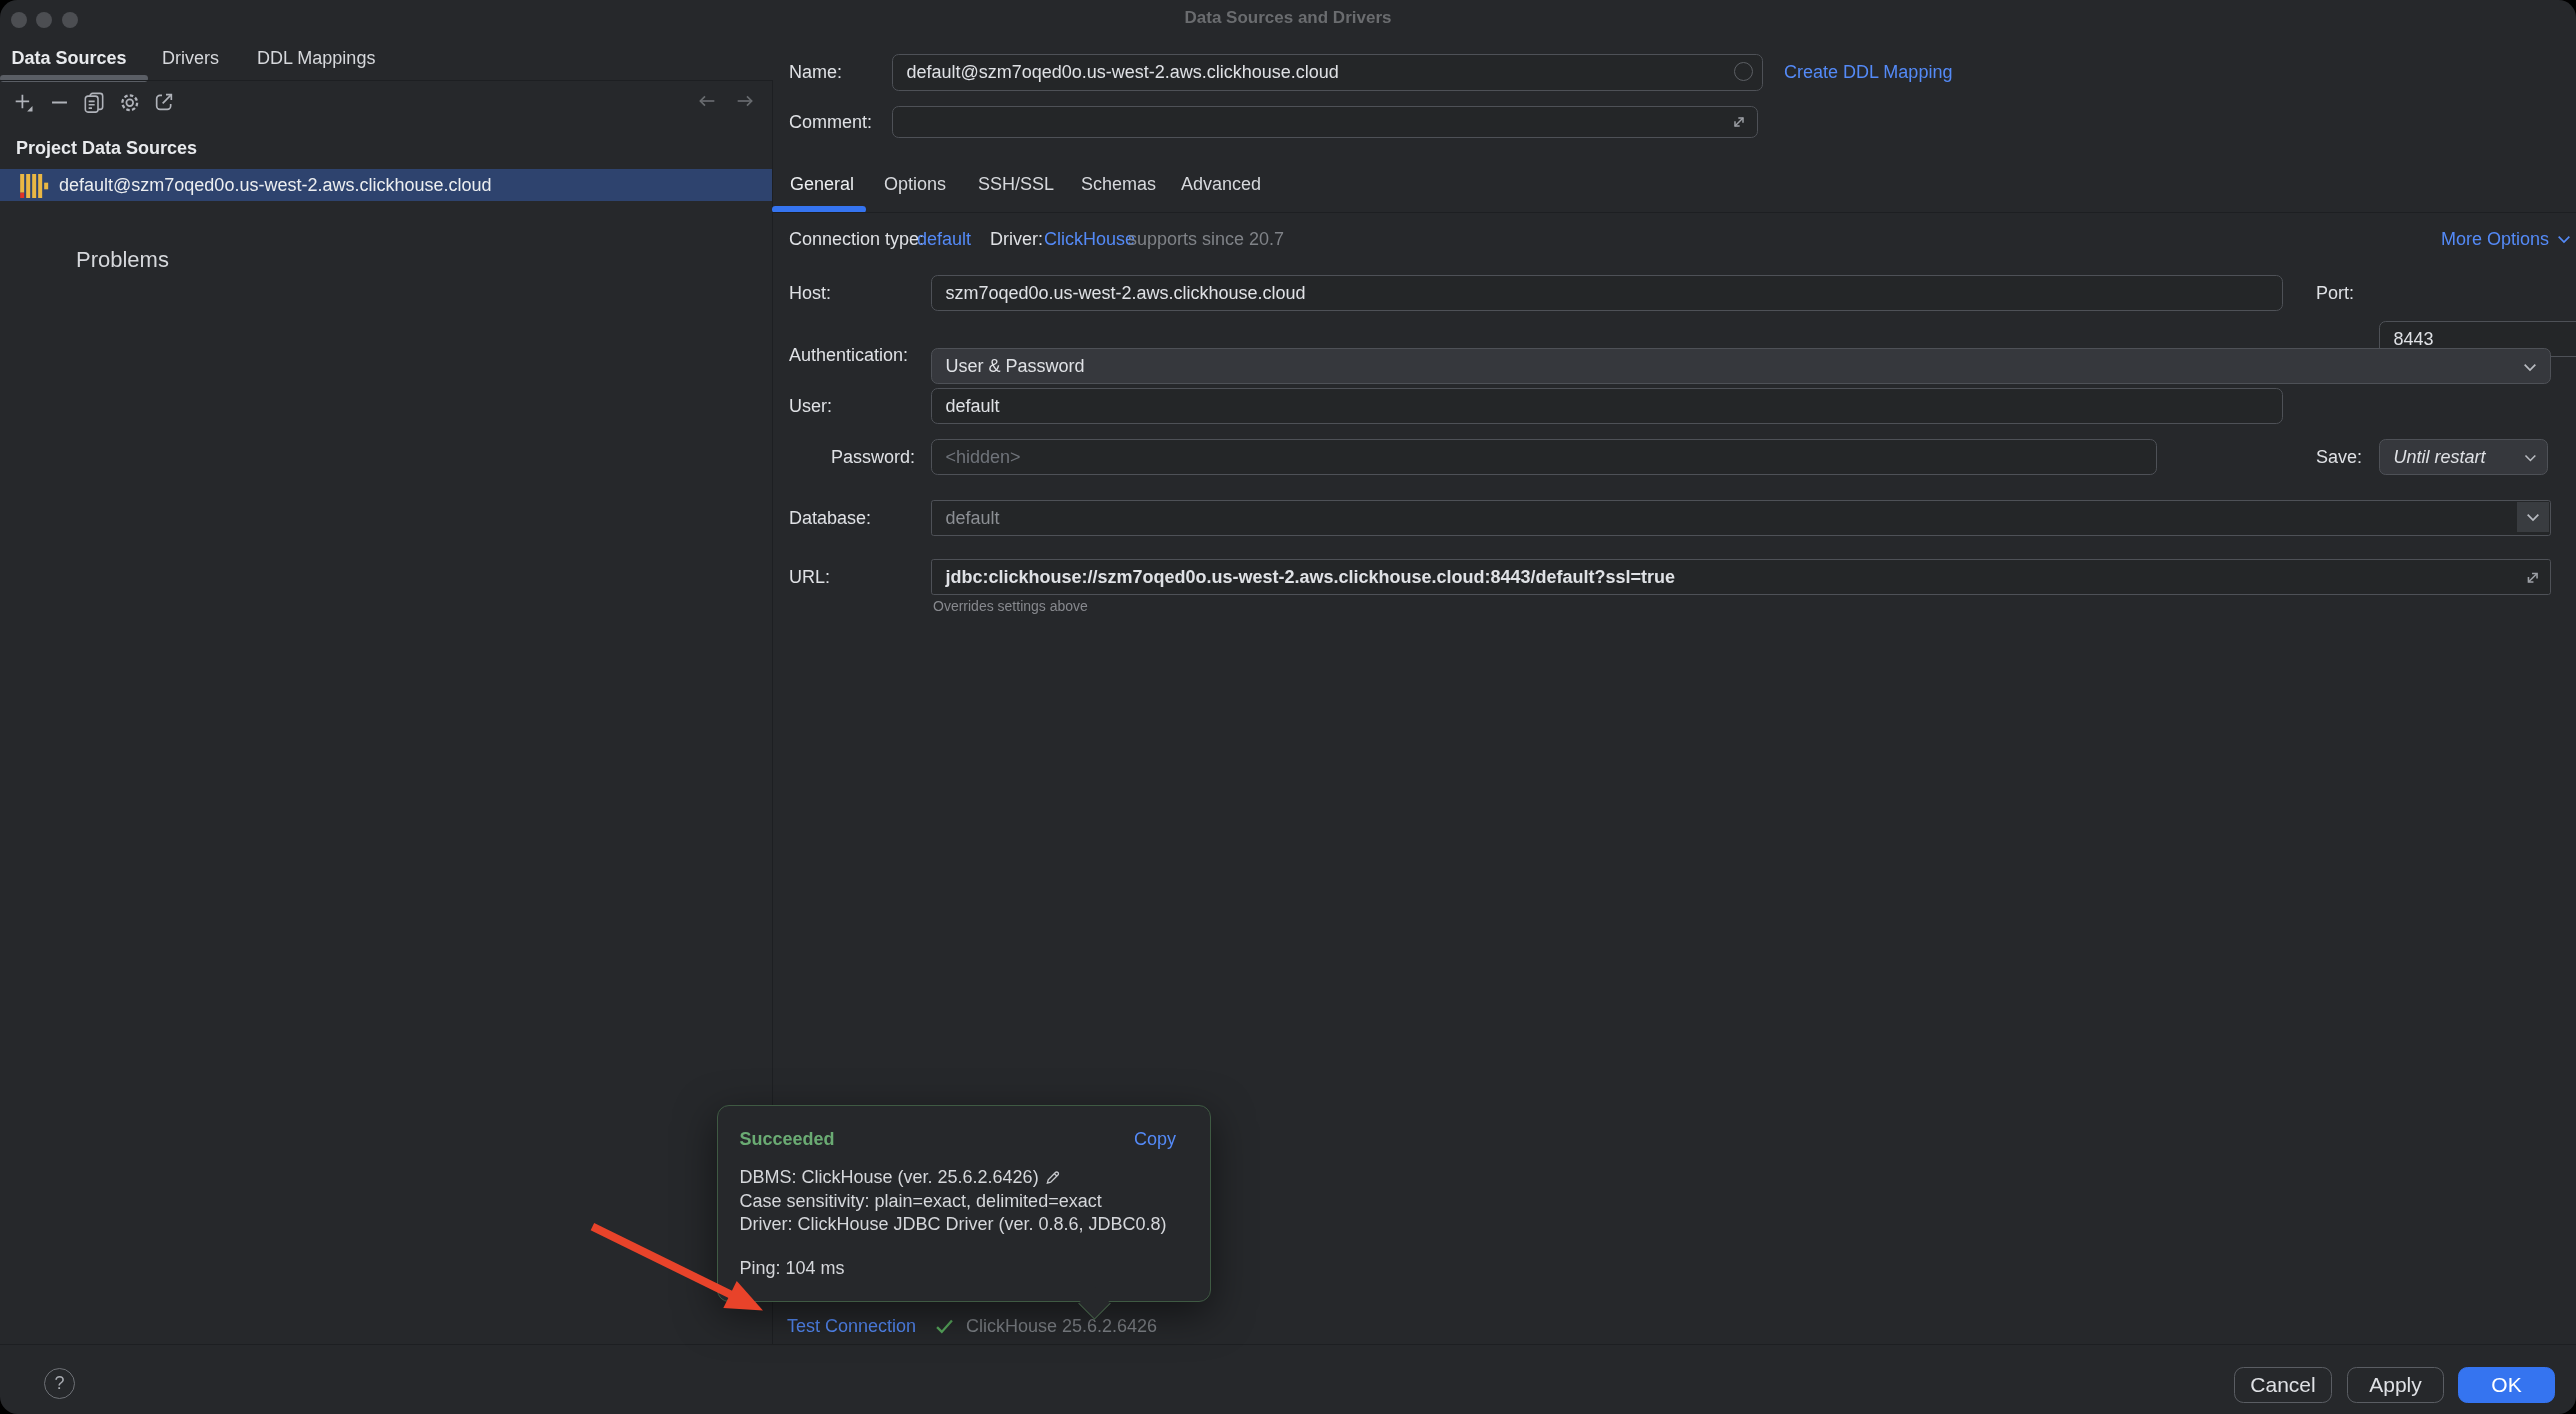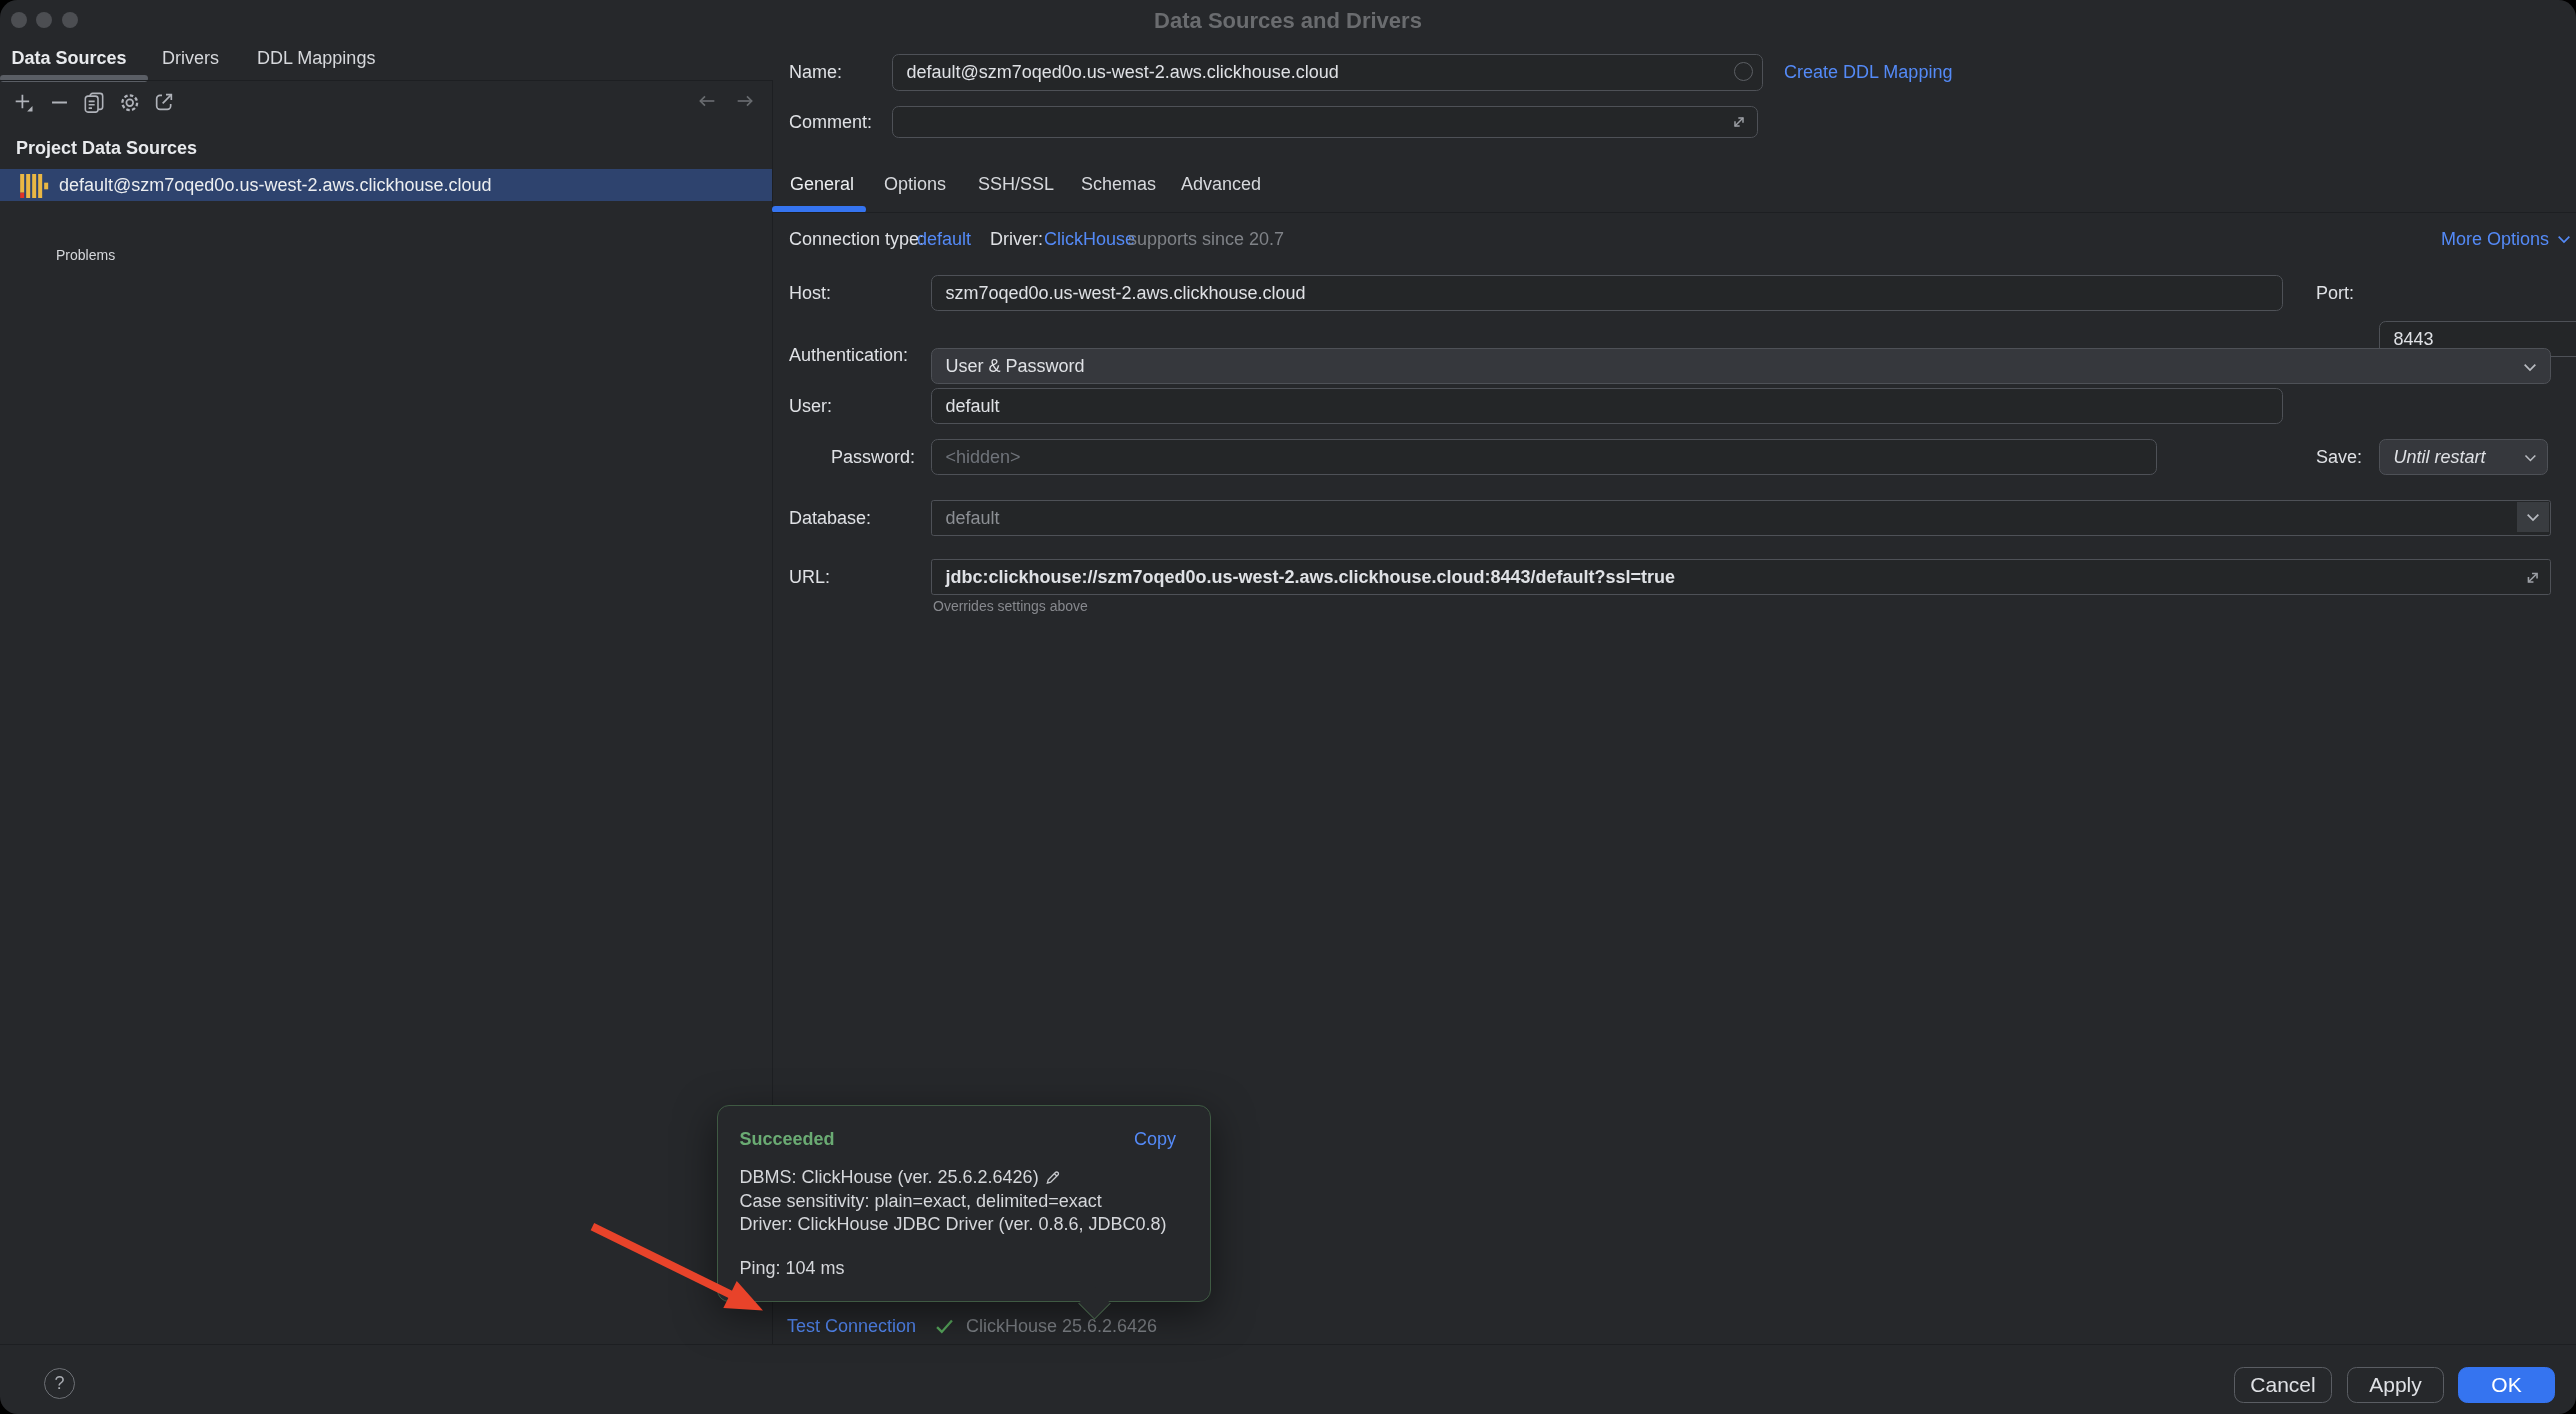--- a/index.html
+++ b/index.html
@@ -35,21 +35,21 @@
   svg{display:block;}
 </style>
 </head>
 <body>
 
 <div class="window">
 
   <div class="traffic" style="left:10.7px;top:12px;"></div>
   <div class="traffic" style="left:36px;top:12px;"></div>
   <div class="traffic" style="left:62px;top:12px;"></div>
-  <div class="abs" style="left:0;top:8px;width:2576px;text-align:center;font-size:22px;font-weight:bold;color:var(--title);">Data Sources and Drivers</div>
+  <div class="abs" style="left:0;top:8px;width:2576px;text-align:center;font-size:17px;font-weight:bold;color:var(--title);">Data Sources and Drivers</div>
 
   <div class="tab" style="left:11.4px;top:47px;font-weight:bold;color:#e8eaed;">Data Sources</div>
   <div class="tab" style="left:162px;top:47px;">Drivers</div>
   <div class="tab" style="left:257px;top:47px;">DDL Mappings</div>
   <div class="underline" style="left:0;top:75px;width:148px;background:#5a5e65;"></div>
   <div class="hline" style="left:0;top:80px;width:772px;"></div>
 
   <div class="abs" style="left:13.4px;top:92px;">
     <svg width="21.5" height="21.5" viewBox="0 0 32 32" fill="none" stroke="var(--icon)" stroke-width="2.6">
       <path d="M14 4 V24 M4 14 H24"></path>
@@ -104,21 +104,21 @@
         <rect x="0" y="28" width="6" height="8" fill="#e03426"></rect>
         <rect x="9" y="0" width="6" height="36" fill="#eab744"></rect>
         <rect x="18" y="0" width="6" height="36" fill="#eab744"></rect>
         <rect x="27" y="0" width="6" height="36" fill="#eab744"></rect>
         <rect x="36" y="13" width="6" height="10" fill="#eab744"></rect>
       </svg>
     </span>
     <span style="position:absolute;left:59px;font-size:18px;color:#eceef0;white-space:nowrap;">default@szm7oqed0o.us-west-2.aws.clickhouse.cloud</span>
   </div>
 
-  <div class="abs" style="left:56px;top:247px;font-size:14px;color:#d6d8dc;">Problems</div>
+  <div class="abs" style="left:76px;top:247px;font-size:22px;color:#d6d8dc;">Problems</div>
 
   <div class="vline" style="left:772px;top:80px;height:1265px;"></div>
 
   <div class="lbl" style="left:789px;top:62px;">Name:</div>
   <div class="field" style="left:892px;top:54px;width:871px;height:37px;">
     <span style="white-space:nowrap;">default@szm7oqed0o.us-west-2.aws.clickhouse.cloud</span>
     <span style="position:absolute;right:9.4px;top:7.4px;width:19px;height:19px;border:1.3px solid #5c5f64;border-radius:50%;"></span>
   </div>
   <div class="link" style="left:1784px;top:62px;">Create DDL Mapping</div>
 

